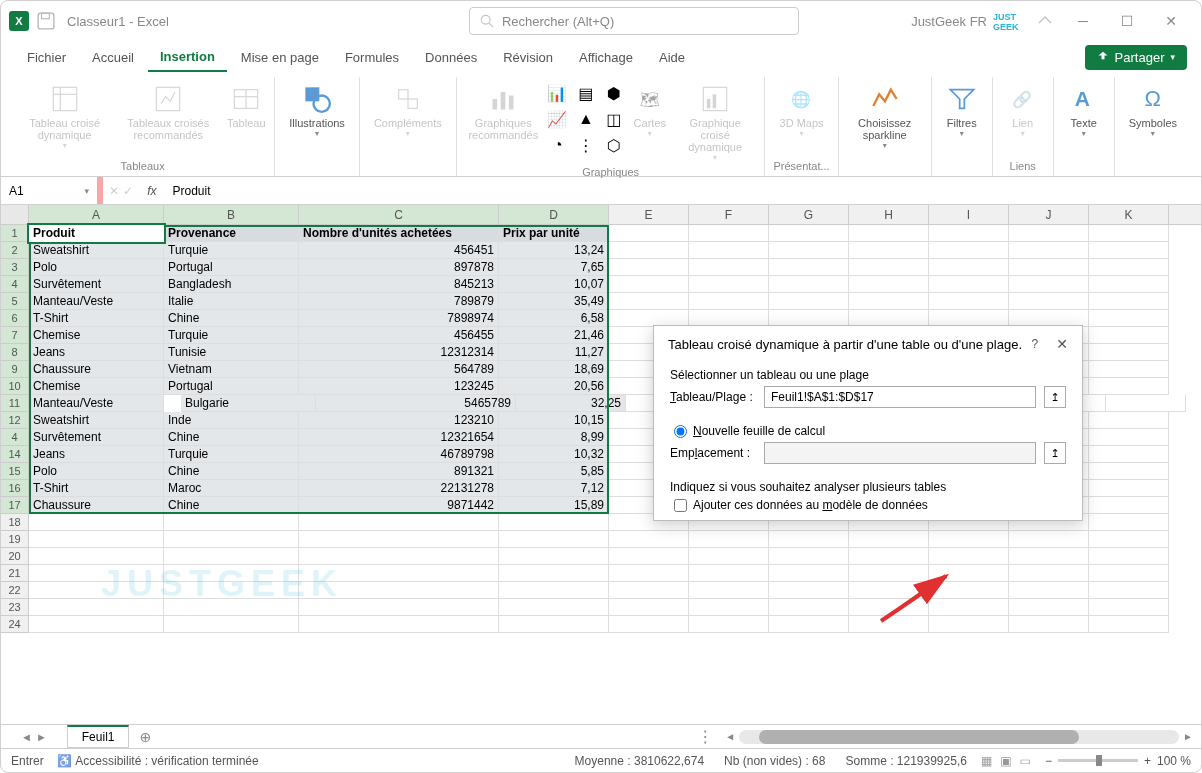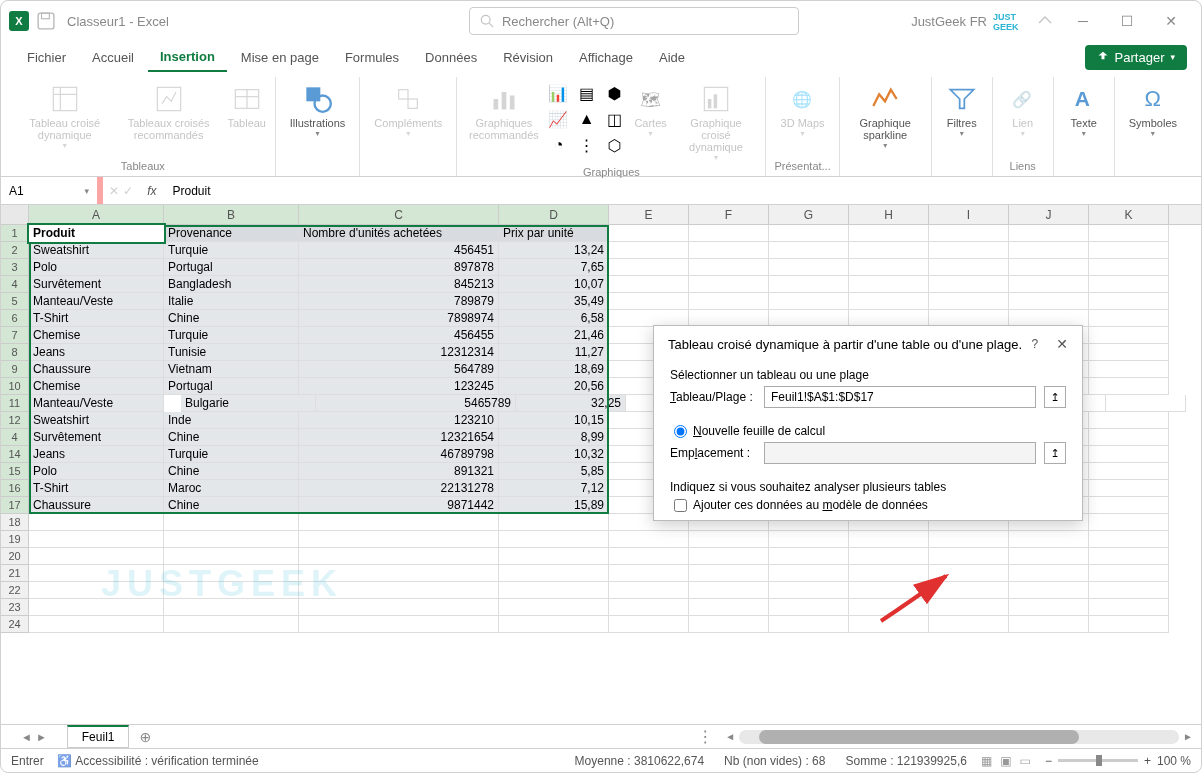--- a/index.html
+++ b/index.html
@@ -52,21 +52,21 @@
 .col-h { border-right: 1px solid #ccc; font-size: 12px; color: #555; text-align: center; line-height: 20px; }
 .col-h.sel { background: #d4e6d4; }
 .grid-body { display: flex; }
 .row-headers { width: 28px; }
 .row-h { height: 17px; border-bottom: 1px solid #ccc; border-right: 1px solid #ccc; font-size: 11px; color: #555; text-align: center; line-height: 17px; background: #f0f0f0; }
 .row-h.sel { background: #d4e6d4; }
 .cells { position: relative; }
 .row { display: flex; height: 17px; }
 .cell { border-right: 1px solid #ddd; border-bottom: 1px solid #ddd; font-size: 12px; padding: 0 4px; line-height: 17px; overflow: hidden; white-space: nowrap; }
 .cell.num { text-align: right; }
-.cell.hdr { font-weight: normal; background: #d8dce0; }
+.cell.hdr { font-weight: bold; background: #d8dce0; }
 .cell.sel { background: #e4e7ea; }
 .selection-border { position: absolute; border: 2px solid #107c41; pointer-events: none; }
 
 
 .sheet-tabs { position: absolute; bottom: 24px; left: 0; right: 0; height: 24px; display: flex; align-items: center; border-top: 1px solid #d0d0d0; padding: 0 8px; }
 .sheet-nav { display: flex; gap: 4px; color: #888; font-size: 11px; padding: 0 12px; }
 .sheet-tab { padding: 3px 14px; font-size: 12px; border: 1px solid #ccc; border-top: 2px solid #107c41; background: #fff; margin-left: 8px; }
 .sheet-add { margin-left: 10px; color: #888; font-size: 14px; }
 .sheet-tabs .hscroll { margin-left: auto; width: 440px; height: 14px; background: #e8e8e8; border-radius: 7px; position: relative; }
 .sheet-tabs .hscroll .thumb { position: absolute; left: 20px; width: 320px; height: 14px; background: #b0b0b0; border-radius: 7px; }
@@ -281,21 +281,21 @@
     <div class="label">Présentat...</div>
   </div>
   <div class="ribbon-group">
     <div class="items">
       <div class="ribbon-item">
         <div class="ico">
             <svg width="28" height="28" viewBox="0 0 24 24">
               <path d="M2 18 L7 8 L12 14 L17 4 L22 12" fill="none" stroke="#e08030" stroke-width="2"></path>
             </svg>
           </div>
-        <div class="txt">Graphique
+        <div class="txt">Choisissez
 sparkline</div>
           <span class="dd">▾</span>
       </div>
     </div>
     <div class="label">&nbsp;</div>
   </div>
   <div class="ribbon-group">
     <div class="items">
       <div class="ribbon-item">
         <div class="ico">

